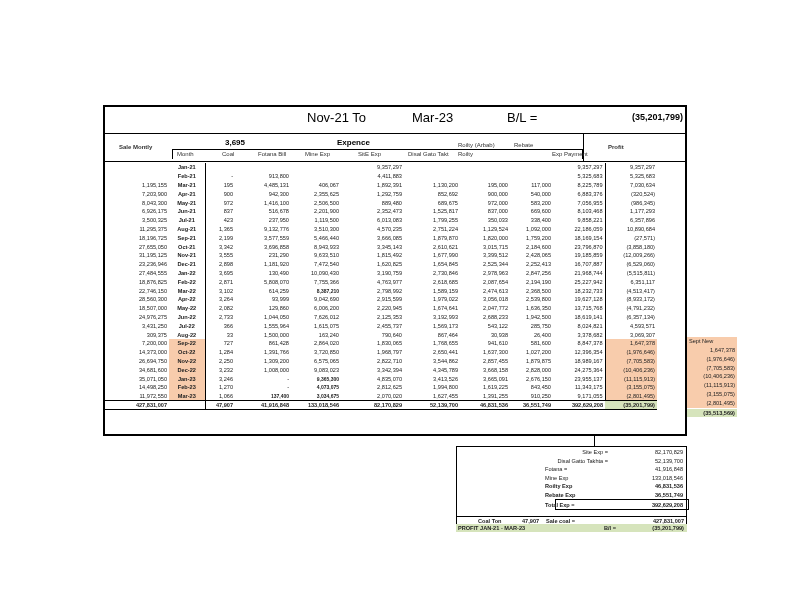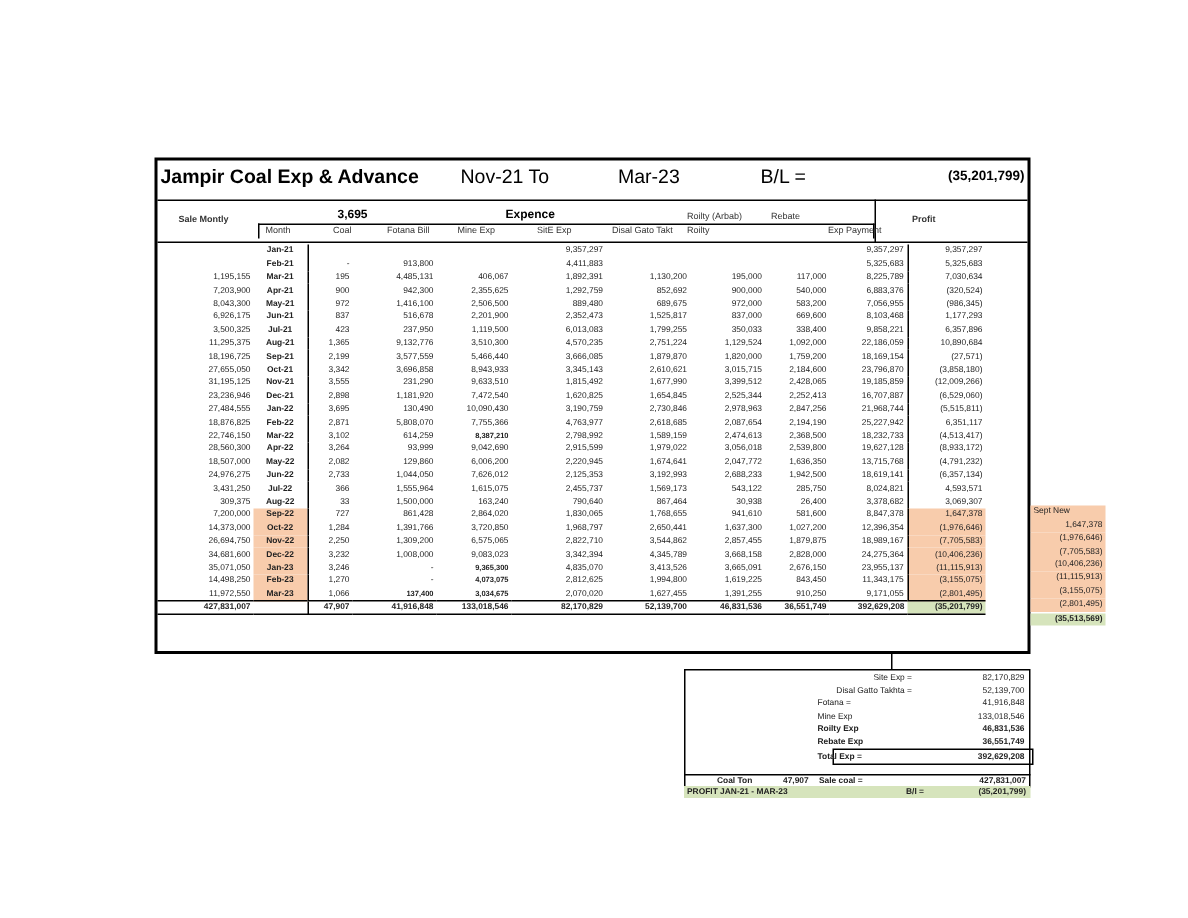--- a/index.html
+++ b/index.html
@@ -47,21 +47,20 @@
   .sum-row.b { font-weight:bold; }
   .total-exp-box { position:absolute; left:98px; top:52px; width:134px; height:11px; border:1.5px solid #000; box-sizing:border-box; }
   .coal-row { position:absolute; left:456px; top:516px; width:231px; height:8px; font-size:5.6px; line-height:8px; font-weight:bold; border-top:1.5px solid #000; box-sizing:border-box;}
   .profit-row { position:absolute; left:456px; top:524px; width:231px; height:8px; font-size:5.6px; line-height:8px; font-weight:bold; background:#d6e4bc; }
 </style>
 </head>
 <body>
 
 <div class="sheet">
   <div class="title-row">
-    <span class="title">Jampir Coal Exp &amp; Advance</span>
     <span class="period-from">Nov-21 To</span>
     <span class="period-to">Mar-23</span>
     <span class="bl-label">B/L =</span>
     <span class="bl-value">(35,201,799)</span>
   </div>
   <div class="hdr-line"></div>
   <span class="hdr b" style="left:14px;top:37px;">Sale Montly</span>
   <span class="hdr big" style="left:120px;top:31px;">3,695</span>
   <span class="hdr big" style="left:232px;top:31px;text-align:center;">Expence</span>
   <span class="hdr" style="left:353px;top:35px;">Roilty  (Arbab)</span>

